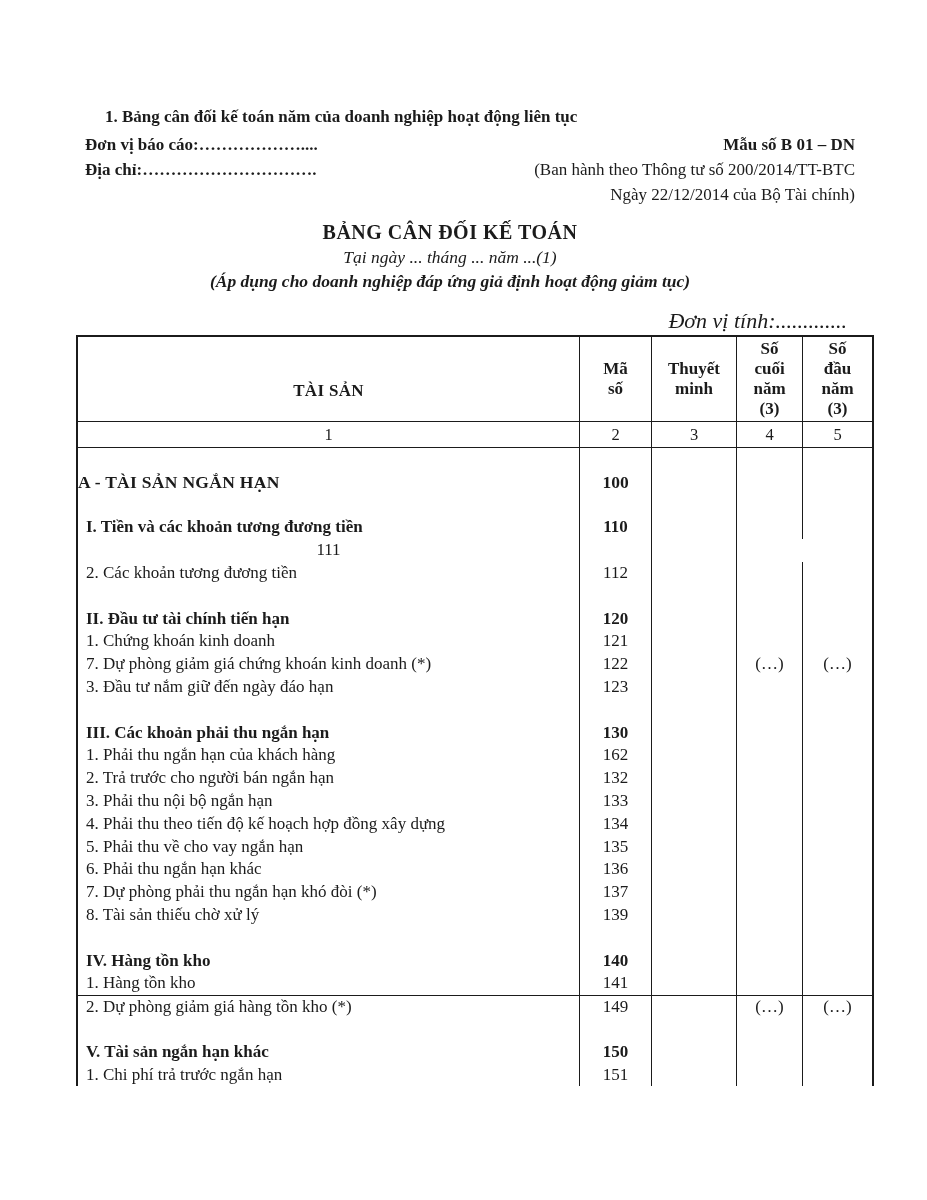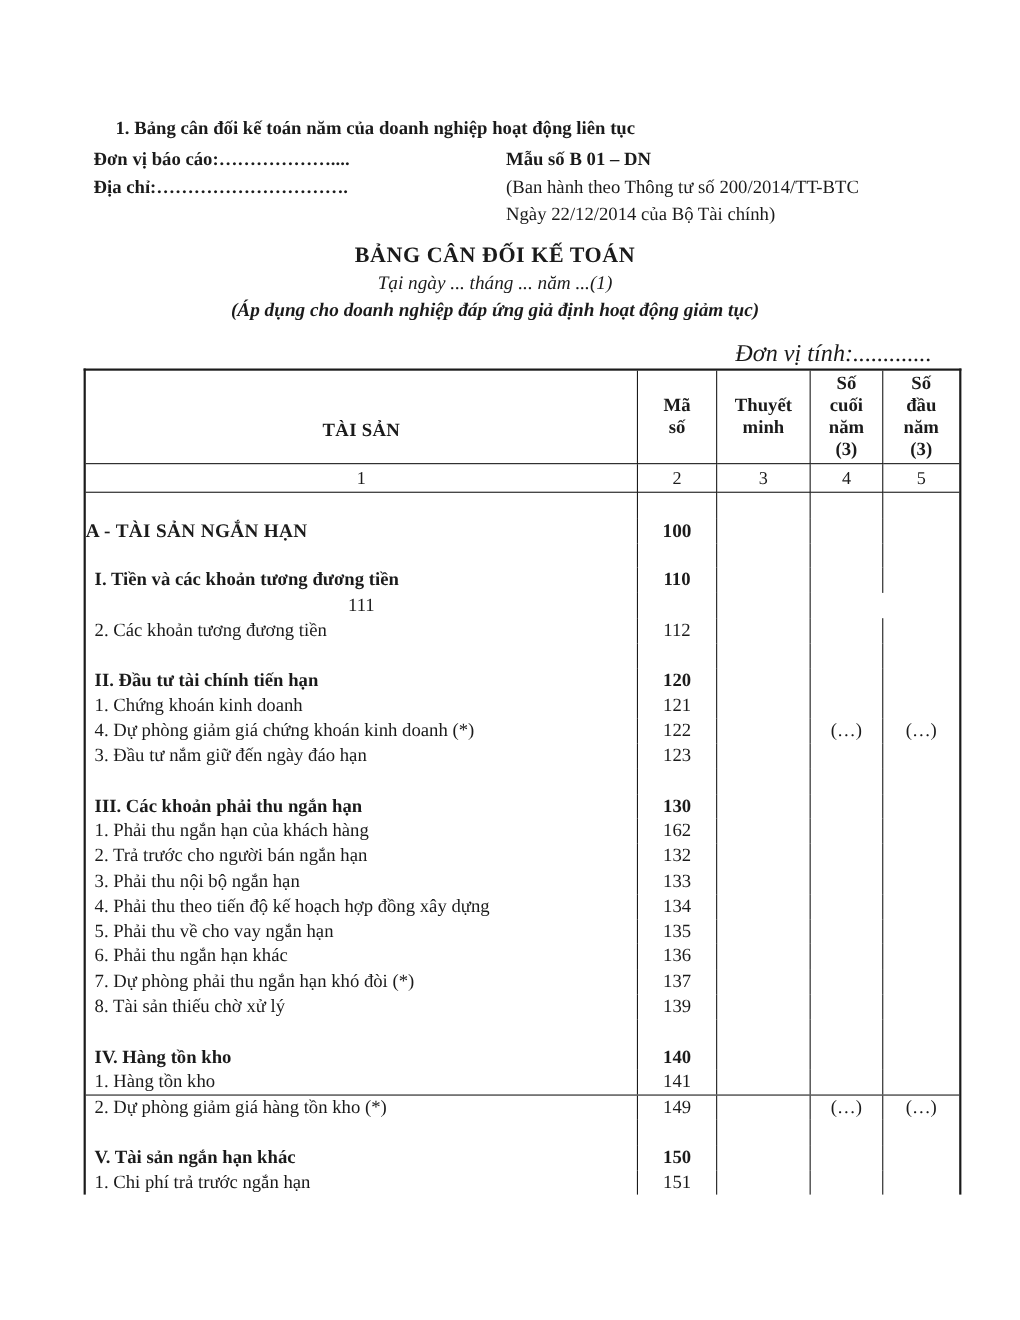--- a/index.html
+++ b/index.html
@@ -9,21 +9,21 @@
     width:927px; height:1200px;
     font-family:"Liberation Serif","DejaVu Serif",serif;
     color:#1b1b1b;
     overflow:hidden;
   }
   .abs { position:absolute; }
 
   
   .doc-heading   { left:105px; top:107px; font-weight:bold; font-size:17px; }
   .left-block    { left:85px;  top:132px; font-weight:bold; font-size:17px; line-height:25px; }
-  .right-block   { left:460px; top:132px; width:395px; text-align:left; font-size:17px; line-height:25px; }
+  .right-block   { left:460px; top:132px; width:395px; text-align:right; font-size:17px; line-height:25px; }
   .form-no       { font-weight:bold; }
 
   
   .title-block   { left:0; top:221px; width:900px; text-align:center; }
   .title-main    { font-weight:bold; font-size:20px; letter-spacing:.5px; }
   .title-sub     { font-style:italic; font-size:17.5px; margin-top:3px; }
   .title-sub2    { font-style:italic; font-weight:bold; font-size:17.5px; margin-top:3px; }
 
   .unit-label    { right:80px; top:308px; font-style:italic; font-size:22px; }
 
@@ -170,21 +170,21 @@
     <div class="c c5"></div>
   </div>
       <div class="trow r-item">
     <div class="c c1">1. Chứng khoán kinh doanh</div>
     <div class="c c2">121</div>
     <div class="c c3"></div>
     <div class="c c4"></div>
     <div class="c c5"></div>
   </div>
       <div class="trow r-item">
-    <div class="c c1">4. Dự phòng giảm giá chứng khoán kinh doanh (*)</div>
+    <div class="c c1">7. Dự phòng giảm giá chứng khoán kinh doanh (*)</div>
     <div class="c c2">122</div>
     <div class="c c3"></div>
     <div class="c c4">(…)</div>
     <div class="c c5">(…)</div>
   </div>
       <div class="trow r-item">
     <div class="c c1">3. Đầu tư nắm giữ đến ngày đáo hạn</div>
     <div class="c c2">123</div>
     <div class="c c3"></div>
     <div class="c c4"></div>

